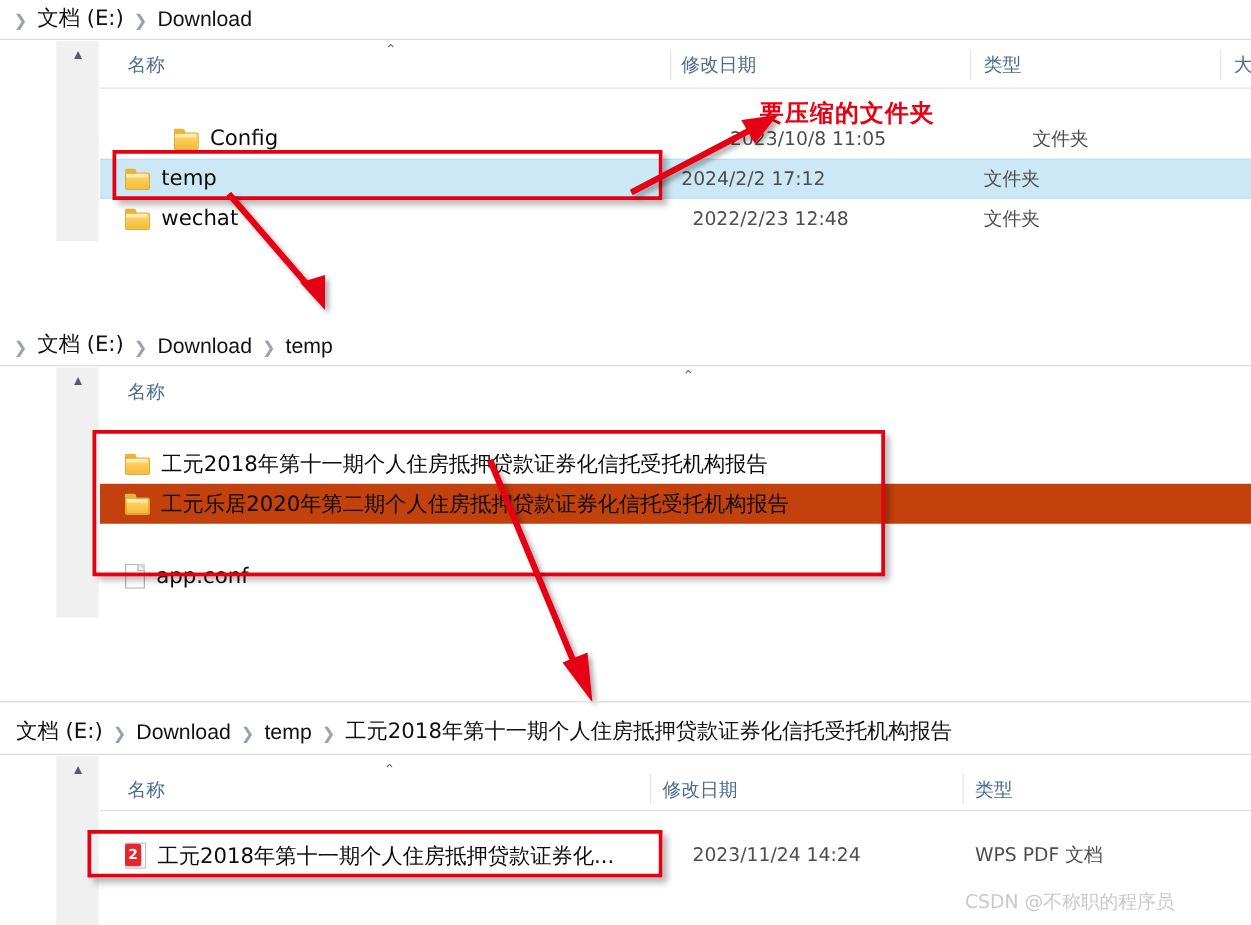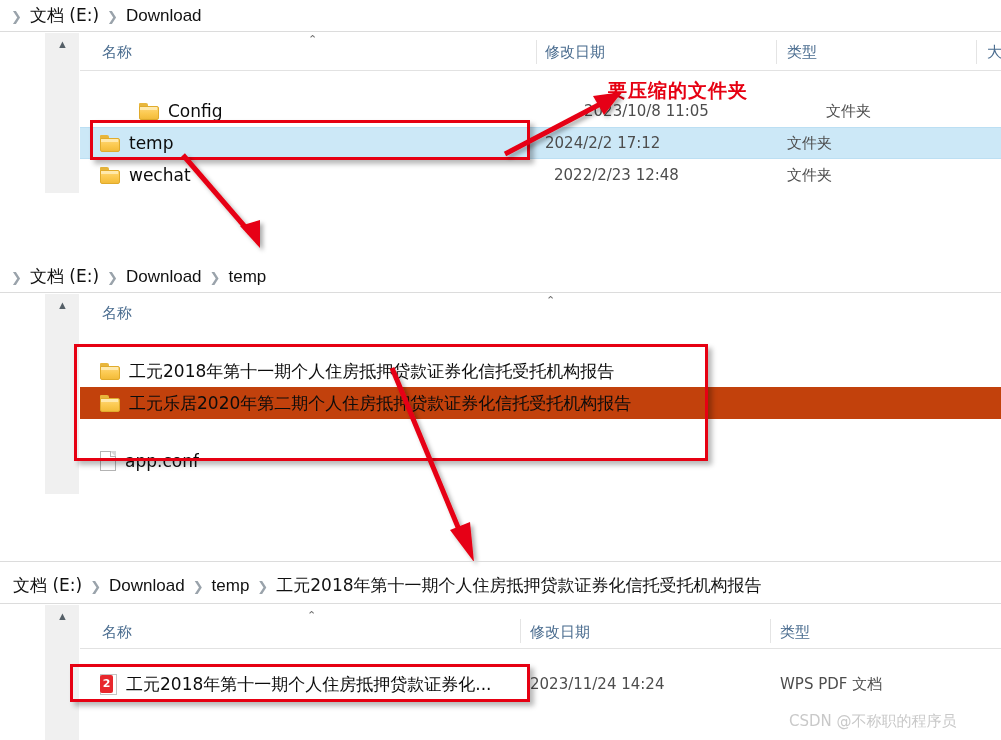--- a/index.html
+++ b/index.html
@@ -361,22 +361,22 @@
     </div>
 
     <div class="row" style="top:63px;">
       <div class="cell-name">
         <span class="ic pdf-ic">
           <span class="pg"></span>
           <span class="badge">2</span>
         </span>
         <span class="label">工元2018年第十一期个人住房抵押贷款证券化...</span>
       </div>
-      <div class="cell-date" style="left:450px;">2023/11/24 14:24</div>
+      <div class="cell-date" style="left:474px;">2023/11/24 14:24</div>
       <div class="cell-type" style="left:700px;">WPS PDF 文档</div>
     </div>
   </div>
 
   <div class="annot-box" style="left:70px; top:664px; width:460px; height:38px;"></div>
 
-  <div class="watermark" style="left:789px; top:712px;">CSDN @不称职的程序员</div>
+  <div class="watermark" style="left:772px; top:712px;">CSDN @不称职的程序员</div>
 
 </div>
 
 </body></html>

